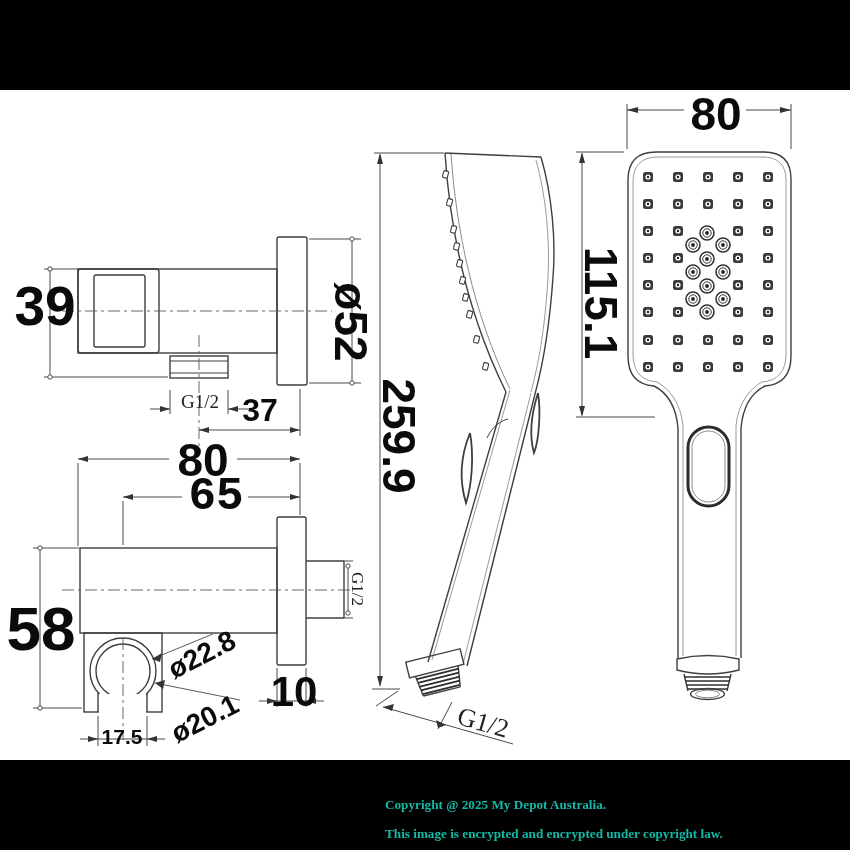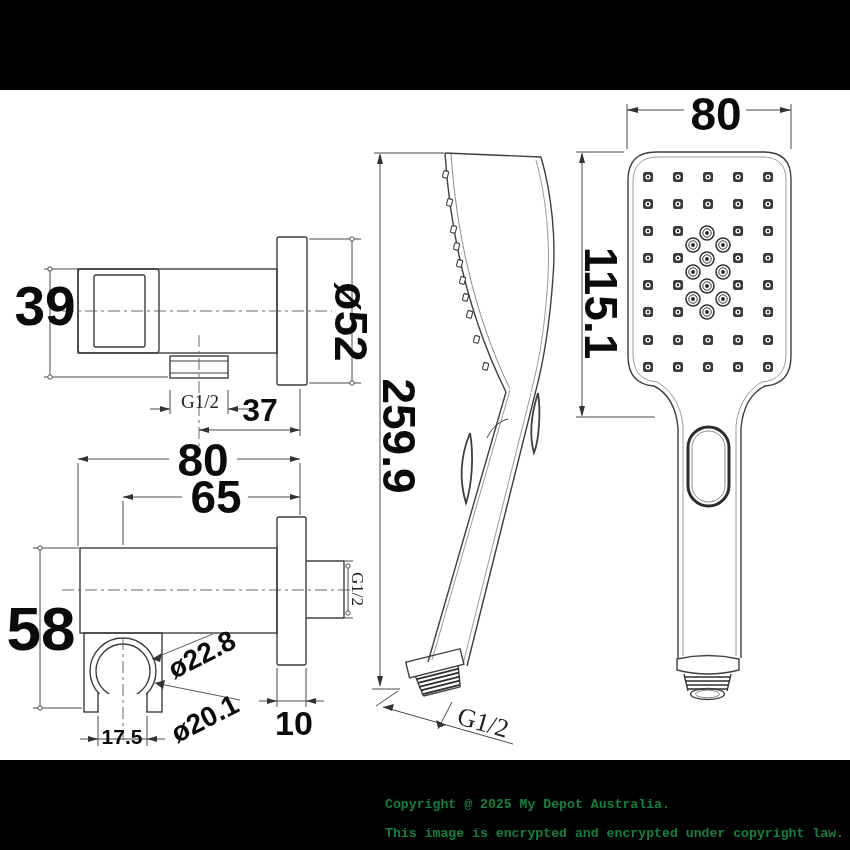--- a/index.html
+++ b/index.html
@@ -5,21 +5,21 @@
   html,body{margin:0;padding:0;background:#fff;}
   #canvas{position:relative;width:850px;height:850px;background:#fff;overflow:hidden;
           font-family:"Liberation Sans",sans-serif;}
   .band{position:absolute;left:0;width:850px;background:#000;}
   #band-top{top:0;height:90px;}
   #band-bottom{top:760px;height:90px;}
   #drawing{position:absolute;left:0;top:0;}
   .dim{position:absolute;white-space:nowrap;color:#0b0b0b;font-weight:700;
        font-family:"Liberation Sans",sans-serif;line-height:1;}
   .dim.serif{font-family:"Liberation Serif",serif;font-weight:400;color:#222;}
-  .footer-line{position:absolute;color:#15803d;font-family:Liberation Mono, monospace;
+  .footer-line{position:absolute;color:#14b8a6;font-family:Liberation Serif, serif;
        font-weight:700;font-size:13.2px;letter-spacing:0px;white-space:nowrap;}
 </style>
 </head>
 <body>
 
 <div id="canvas">
 
   <svg id="drawing" width="850" height="850" viewBox="0 0 850 850">
     <g fill="none" stroke="#3f3f3f" stroke-width="1.4">
 
@@ -369,26 +369,26 @@
     <div class="footer-line" style="left:385px;top:37px;">Copyright @ 2025 My Depot Australia.</div>
     <div class="footer-line" style="left:385px;top:66px;">This image is encrypted and encrypted under copyright law.</div>
   </div>
 
   <div class="dim" style="left:45px;top:306px;font-size:55px;transform:translate(-50%,-50%);">39</div>
   <div class="dim" style="left:351px;top:322px;font-size:46px;transform:translate(-50%,-50%) rotate(90deg);">ø52</div>
   <div class="dim" style="left:260px;top:410px;font-size:32px;transform:translate(-50%,-50%);">37</div>
   <div class="dim serif" style="left:200px;top:401px;font-size:19px;transform:translate(-50%,-50%);">G1/2</div>
 
   <div class="dim" style="left:203px;top:460px;font-size:46px;transform:translate(-50%,-50%);">80</div>
-  <div class="dim" style="left:216px;top:497px;font-size:46px;transform:translate(-50%,-50%);">65</div>
+  <div class="dim" style="left:216px;top:497px;font-size:46px;transform:translate(-50%,-50%);font-family:Liberation Mono, monospace;">65</div>
   <div class="dim" style="left:41px;top:629px;font-size:62px;transform:translate(-50%,-50%);">58</div>
   <div class="dim" style="left:122px;top:736px;font-size:21px;transform:translate(-50%,-50%);">17.5</div>
   <div class="dim" style="left:202px;top:655px;font-size:28px;transform:translate(-50%,-50%) rotate(-27deg);">ø22.8</div>
   <div class="dim" style="left:205px;top:719px;font-size:28px;transform:translate(-50%,-50%) rotate(-27deg);">ø20.1</div>
-  <div class="dim" style="left:294px;top:723px;font-size:34px;transform:translate(-50%,-50%);">10</div>
+  <div class="dim" style="left:294px;top:692px;font-size:42px;transform:translate(-50%,-50%);">10</div>
   <div class="dim serif" style="left:357px;top:589px;font-size:17px;transform:translate(-50%,-50%) rotate(90deg);">G1/2</div>
 
   <div class="dim" style="left:399px;top:436px;font-size:46px;transform:translate(-50%,-50%) rotate(90deg);">259.9</div>
   <div class="dim serif" style="left:483px;top:723px;font-size:26px;transform:translate(-50%,-50%) rotate(16deg);">G1/2</div>
 
   <div class="dim" style="left:716px;top:114px;font-size:46px;transform:translate(-50%,-50%);">80</div>
   <div class="dim" style="left:601px;top:303px;font-size:46px;transform:translate(-50%,-50%) rotate(90deg);">115.1</div>
 </div>
 
 </body></html>

